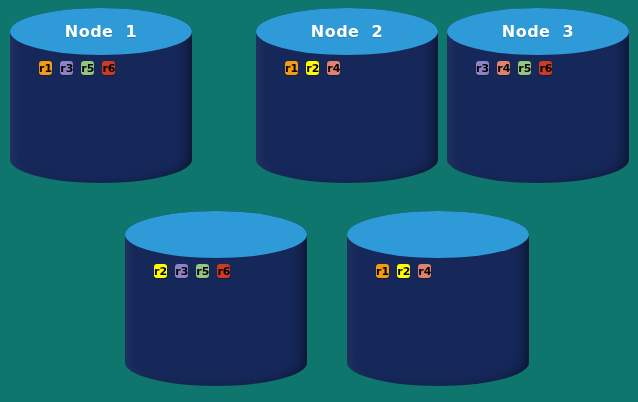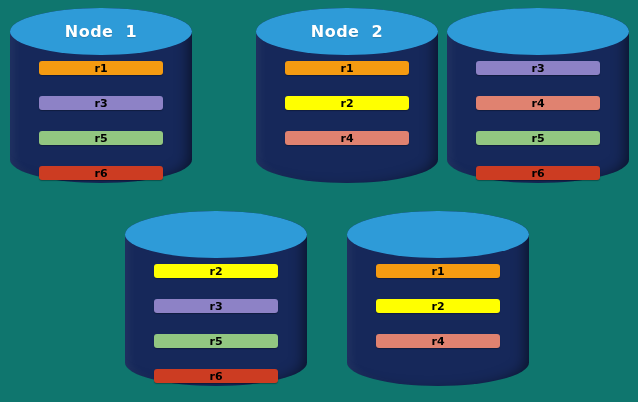--- a/index.html
+++ b/index.html
@@ -66,22 +66,22 @@
     pointer-events: none;
   }
 
   
   .replica-list {
     position: absolute;
     left: 16%;
     right: 16%;
     top: 30.5%;
     display: flex;
-    flex-direction: column;
-    gap: 21px;
+    flex-direction: row;
+    gap: 8px;
   }
   .replica {
     height: 14px;
     border-radius: 3px;
     display: flex;
     align-items: center;
     justify-content: center;
     font-size: 11px;
     font-weight: bold;
     color: #000000;
@@ -110,20 +110,21 @@
       <div class="node-title" style="color: rgb(255, 255, 255);">Node  2</div>
       <div class="replica-list">
         <div class="replica" style="background: rgb(245, 155, 17); color: rgb(0, 0, 0);">r1</div>
         <div class="replica" style="background: rgb(255, 255, 0); color: rgb(0, 0, 0);">r2</div>
         <div class="replica" style="background: rgb(224, 130, 112); color: rgb(0, 0, 0);">r4</div>
       </div>
     </div>
     <div class="node" style="left: 447px; top: 8px; width: 182px; height: 175px;">
       <div class="cyl-body" style="background: rgb(22, 40, 90);"></div>
       <div class="cyl-top" style="background: rgb(46, 155, 216);"></div>
+      <div class="node-title" style="color: rgb(255, 255, 255);">Node  3</div>
       <div class="replica-list">
         <div class="replica" style="background: rgb(141, 130, 198); color: rgb(0, 0, 0);">r3</div>
         <div class="replica" style="background: rgb(224, 130, 112); color: rgb(0, 0, 0);">r4</div>
         <div class="replica" style="background: rgb(146, 199, 129); color: rgb(0, 0, 0);">r5</div>
         <div class="replica" style="background: rgb(204, 60, 34); color: rgb(0, 0, 0);">r6</div>
       </div>
     </div>
     <div class="node" style="left: 125px; top: 211px; width: 182px; height: 175px;">
       <div class="cyl-body" style="background: rgb(22, 40, 90);"></div>
       <div class="cyl-top" style="background: rgb(46, 155, 216);"></div>

